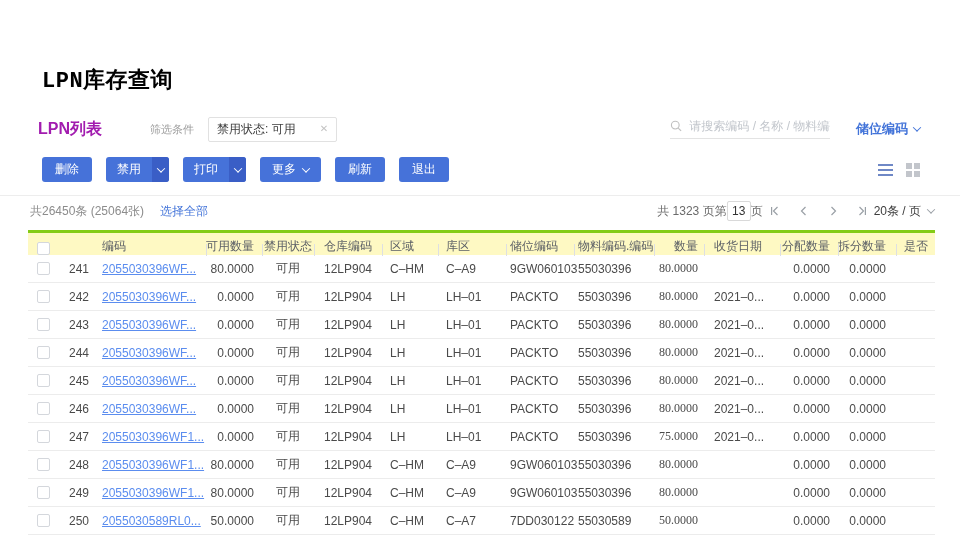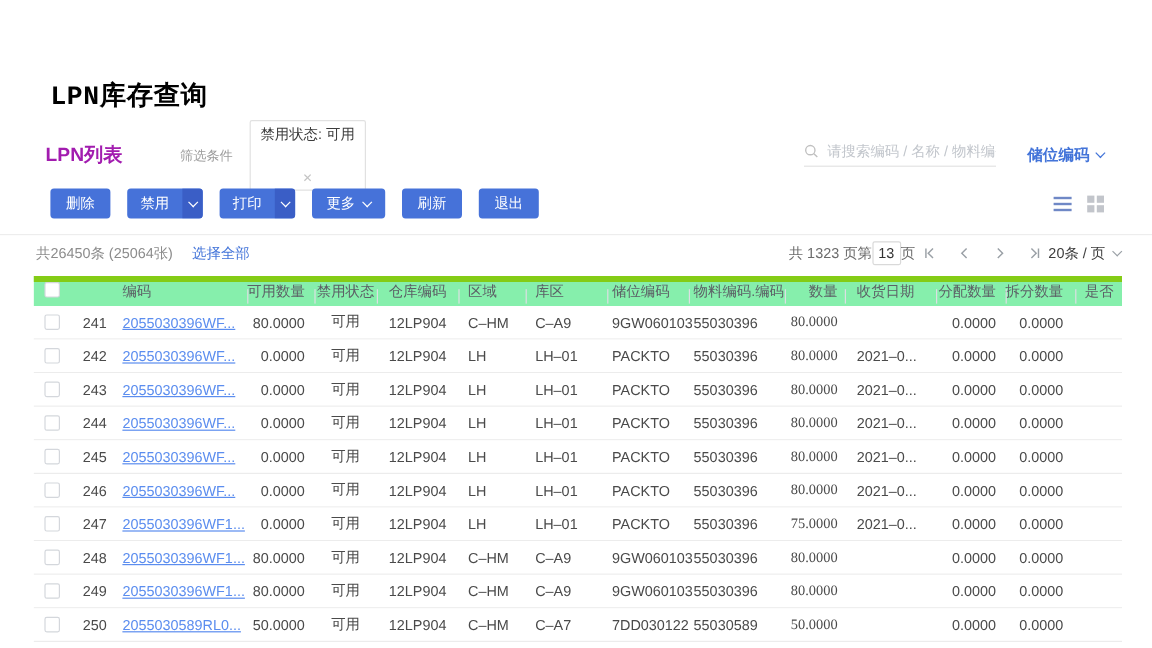--- a/index.html
+++ b/index.html
@@ -8,21 +8,21 @@
 
   .page-title { padding:17px 0 0 42px; font-family:Liberation Mono, monospace;
                 font-size:22px; font-weight:bold; color:#000; letter-spacing:.5px;margin-top:48px; }
 
   
   .section-bar { display:flex; align-items:center; margin:21px 40px 0 38px; height:26px; }
   .section-title { font-size:16px; font-weight:bold; color:#a21caf; }
   .filter-label { margin-left:48px; font-size:11px; color:#9c9c9c; }
   .filter-tag { margin-left:14px; display:flex; align-items:center; gap:24px;
                 border:1px solid #e1e1e1; border-radius:2px; padding:3px 8px;
-                font-size:12px; color:#3d3d3d; background:#fff;flex-direction:column; }
+                font-size:12px; color:#3d3d3d; background:#fff; }
   .filter-tag .x { color:#c3c3c3; font-size:10px; line-height:1; cursor:pointer; }
   .sb-spacer { flex:1; }
   .search-box { display:flex; align-items:center; gap:7px; width:160px;
                 border-bottom:1px solid #e3e3e3; padding-bottom:5px; margin-right:26px; }
   .search-box input { border:none; outline:none; width:100%; font-size:12px; color:#333;
                       font-family:"Liberation Sans",sans-serif; }
   .search-box input::placeholder { color:#c2c6cc; }
   .expand-filter { display:flex; align-items:center; gap:6px; font-size:13px;
                    color:#4374d9; font-weight:bold; cursor:pointer; }
   .caret { width:6px; height:6px; border-right:1.5px solid currentColor;
@@ -56,22 +56,22 @@
   .pg-input { width:24px; height:20px; border:1px solid #d9d9d9; border-radius:2px;
               text-align:center; font-size:12px; color:#333; outline:none;
               font-family:"Liberation Sans",sans-serif; }
   .pg-arrows { display:flex; align-items:center; gap:17px; margin:0 6px; }
   .pg-arrows svg { display:block; cursor:pointer; }
   .pg-size { display:flex; align-items:center; gap:7px; color:#3d3d3d; cursor:pointer; }
 
   
   .tbl-wrap { margin:4px 0 0 28px; width:907px; overflow:hidden; }
   .tbl { width:928px; font-size:12px; }
-  .thead { display:flex; align-items:flex-start; background:#86efac; height:25px;
-           color:#5c6066; border-top:5px solid #84cc16; }
+  .thead { display:flex; align-items:flex-end; background:#fef9c3; height:25px;
+           color:#5c6066; border-top:3px solid #84cc16; }
   .thead .cell { position:relative; }
   .thead .cell.sep::before { content:""; position:absolute; left:0; top:6px;
                              width:1px; height:12px; background:#dddfe3; }
   .tr { display:flex; align-items:center; height:28px; border-bottom:1px solid #ececec;
         background:#fff; color:#4a4a4a; }
   .cell { white-space:nowrap; overflow:visible; }
   .c-cb    { width:30px; display:flex; justify-content:center; }
   .c-no    { width:36px; text-align:right; padding-right:5px; color:#4a4a4a; }
   .c-code  { width:112px; padding-left:8px; }
   .c-avail { width:56px; text-align:right; padding-right:8px; }

